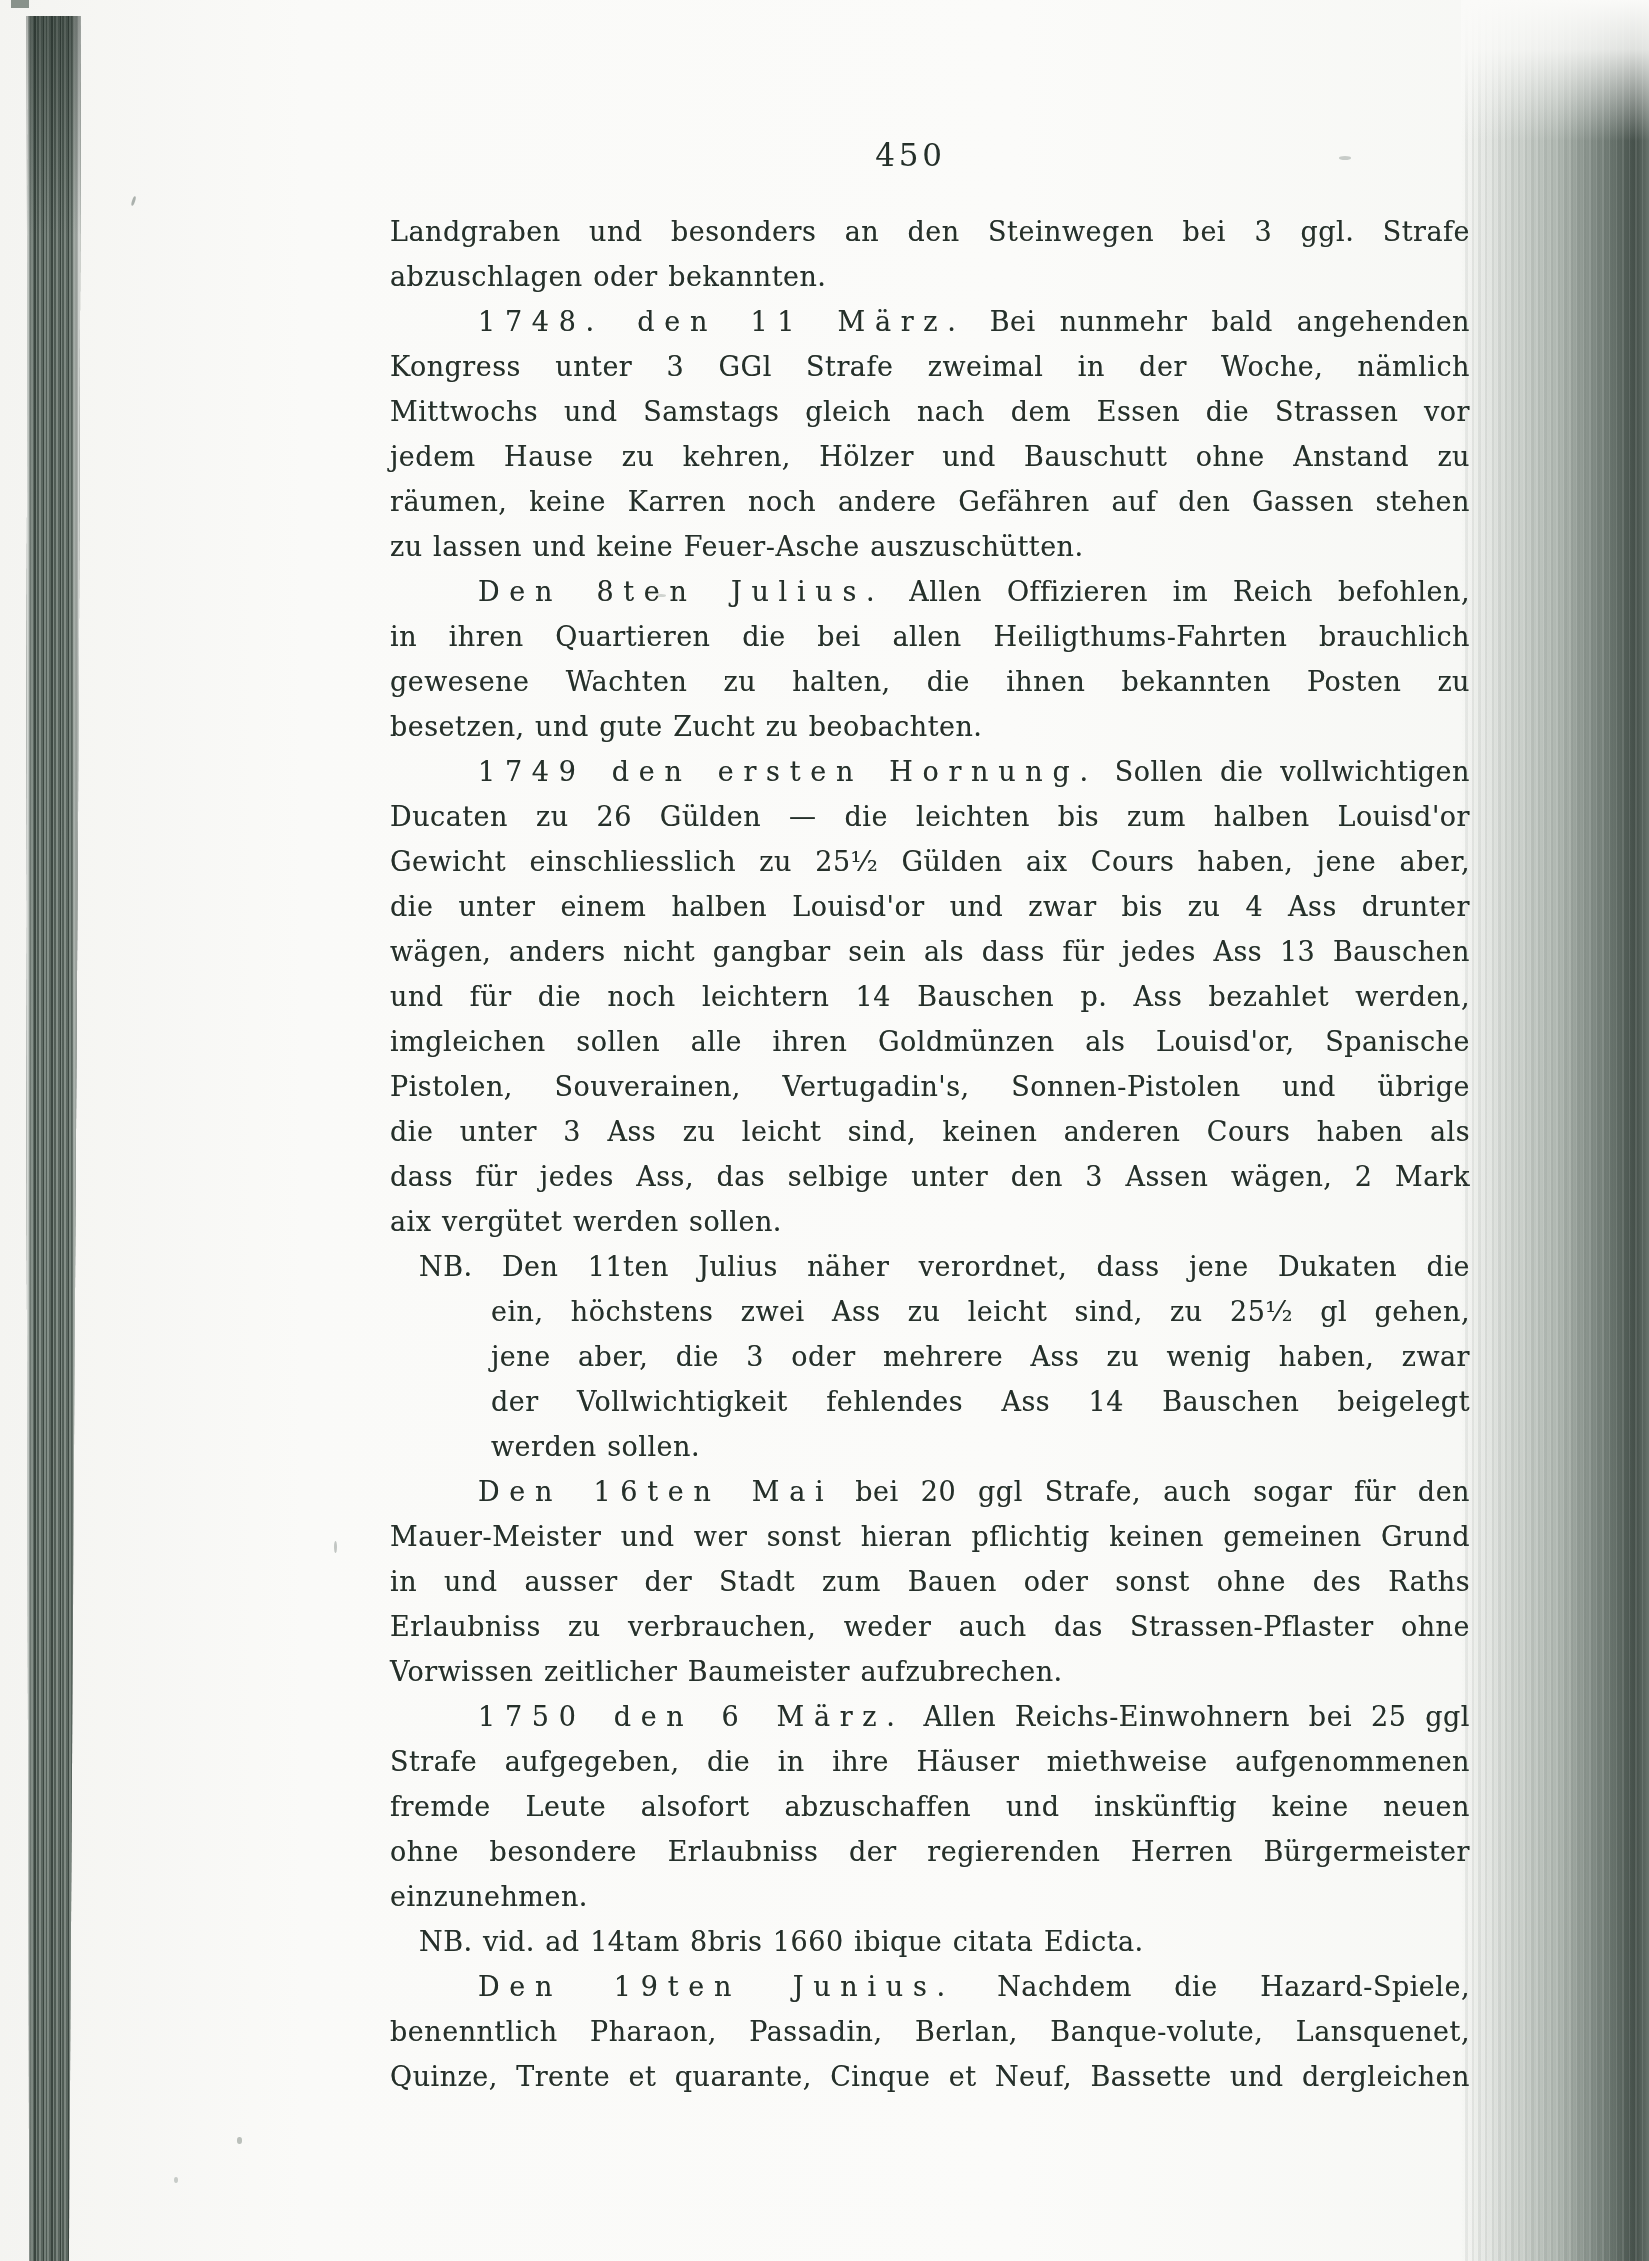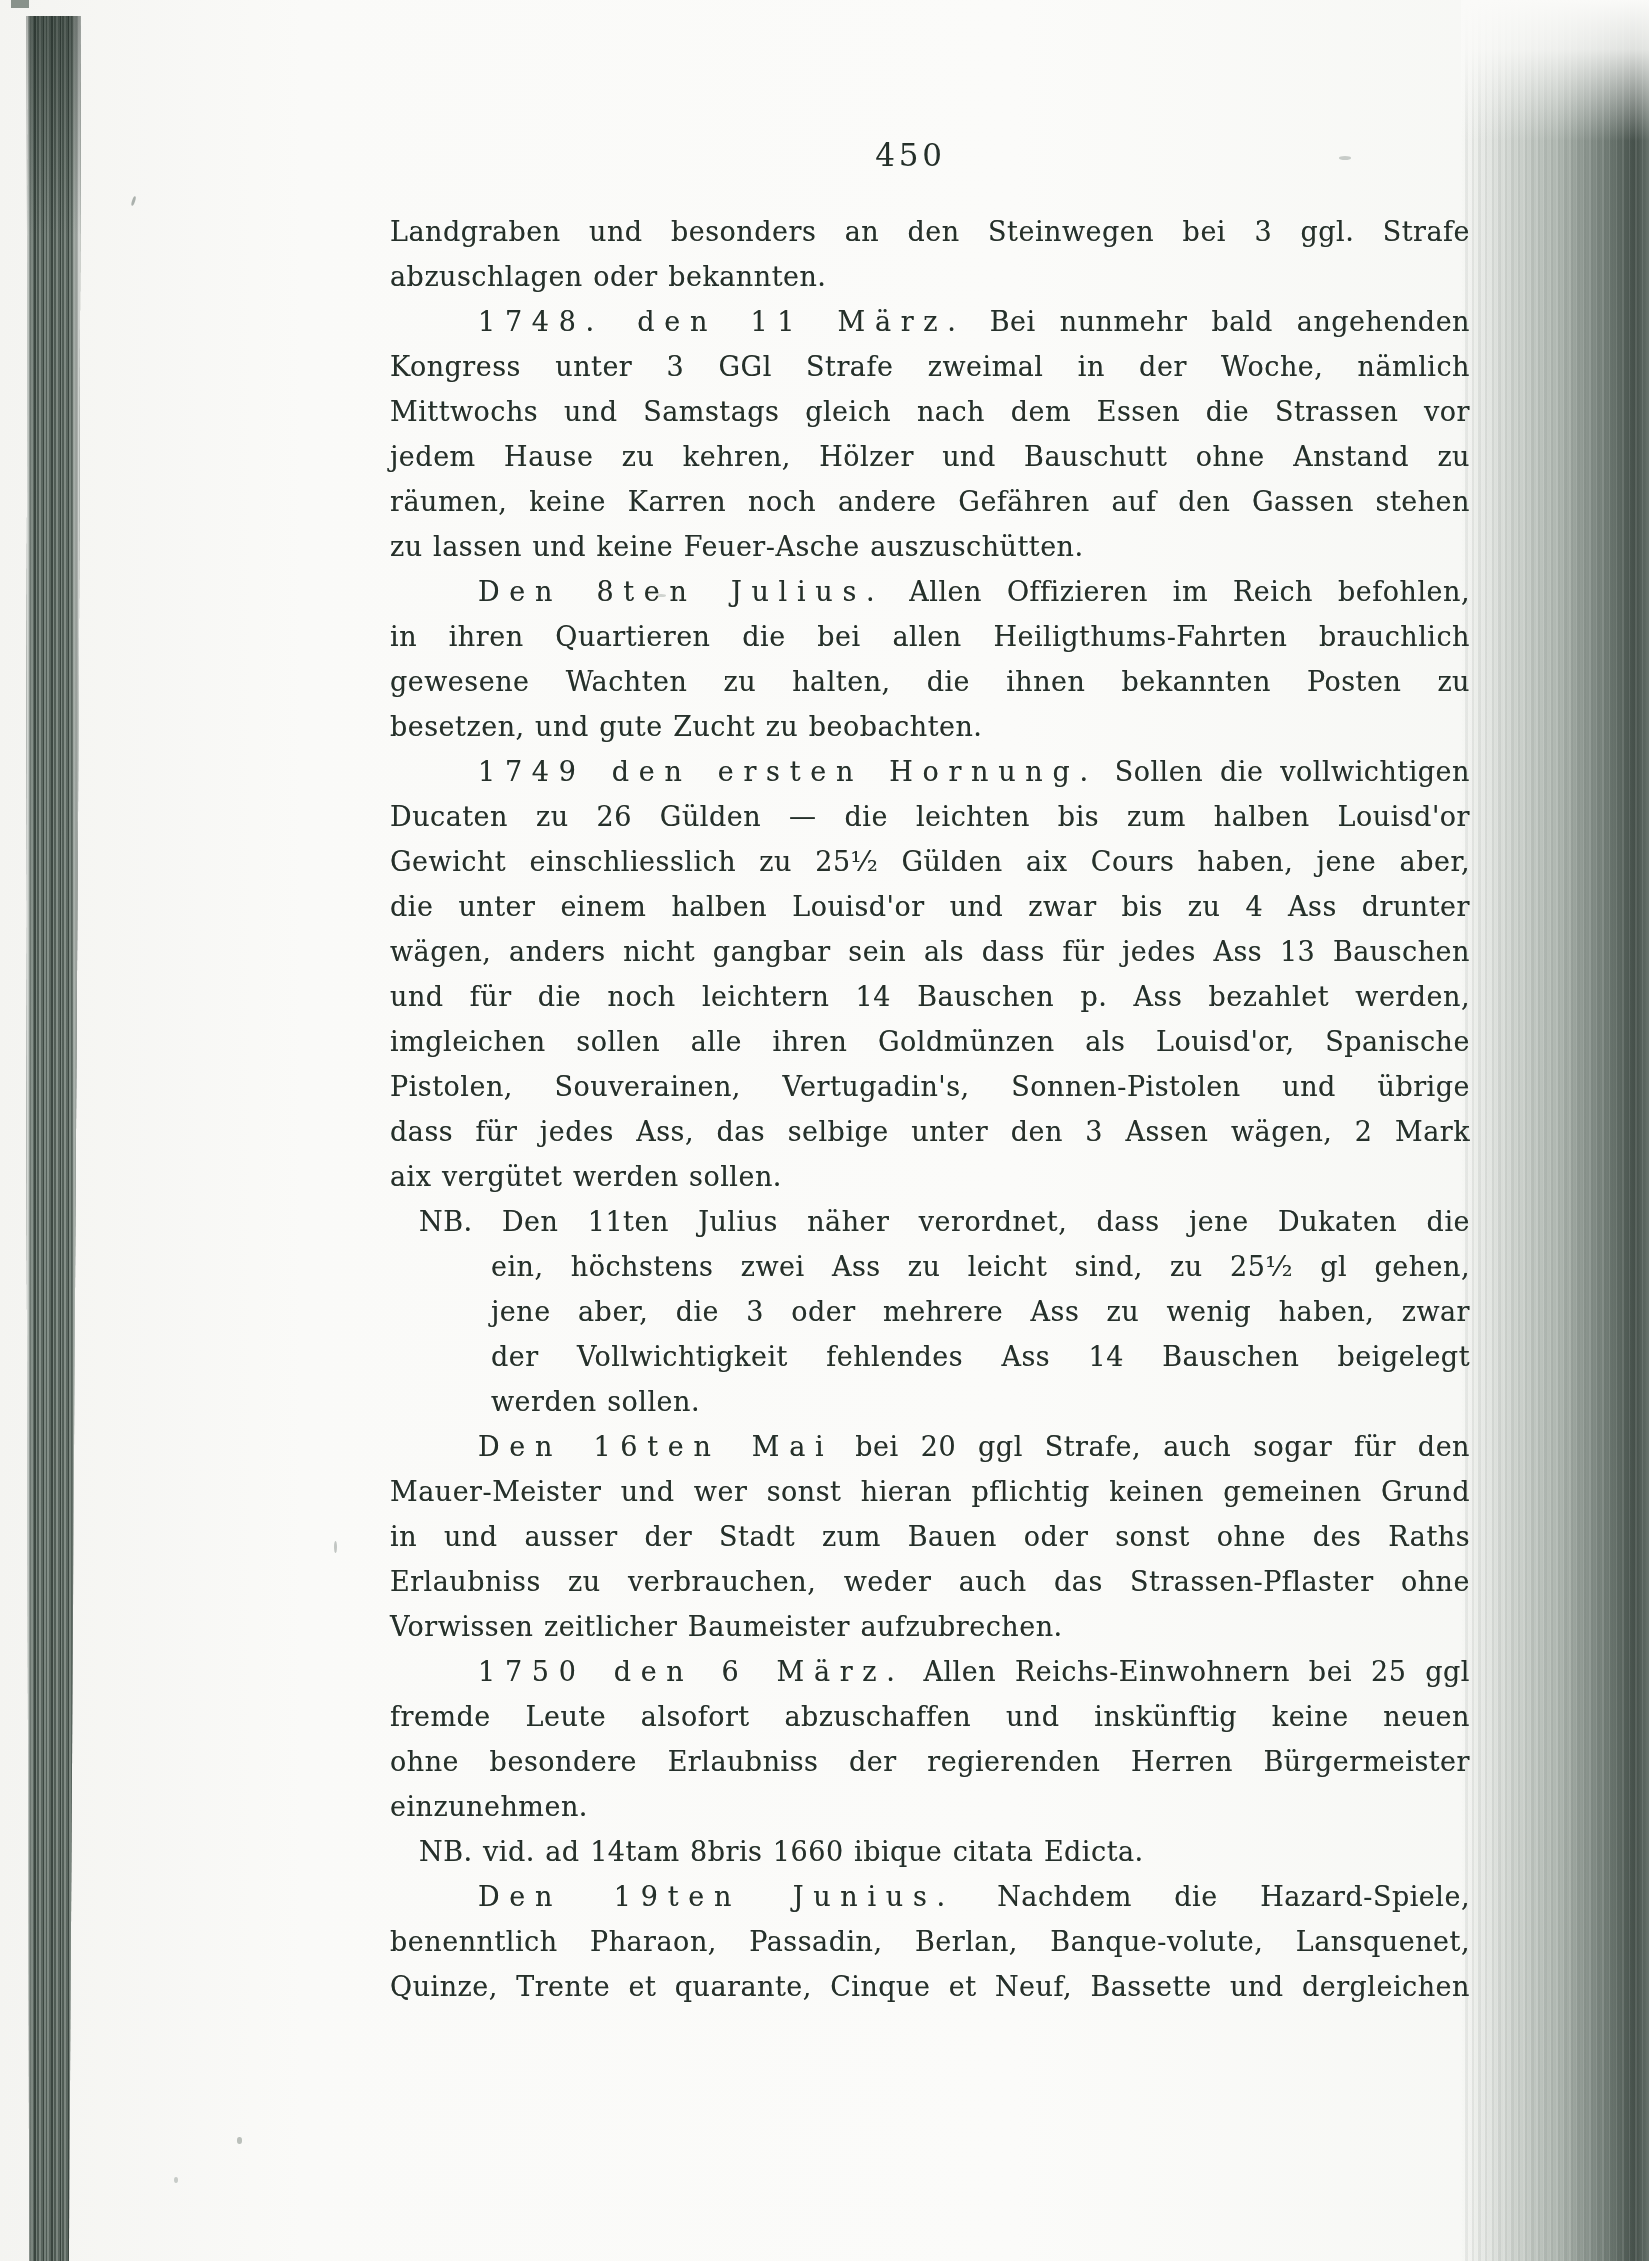--- a/index.html
+++ b/index.html
@@ -144,33 +144,35 @@
       <div class="line i-f j"><span>gewesene Wachten zu halten, die ihnen bekannten Posten zu</span></div>
       <div class="line i-f"><span>besetzen, und gute Zucht zu beobachten.</span></div>
       <div class="line i-p j"><span class="sperr">1749 den ersten Hornung.</span><span>  Sollen die vollwichtigen</span></div>
       <div class="line i-f j"><span>Ducaten zu 26 Gülden — die leichten bis zum halben Louisd'or</span></div>
       <div class="line i-f j"><span>Gewicht einschliesslich zu 25¹⁄₂ Gülden aix Cours haben, jene aber,</span></div>
       <div class="line i-f j"><span>die unter einem halben Louisd'or und zwar bis zu 4 Ass drunter</span></div>
       <div class="line i-f j"><span>wägen, anders nicht gangbar sein als dass für jedes Ass 13 Bauschen</span></div>
       <div class="line i-f j"><span>und für die noch leichtern 14 Bauschen p. Ass bezahlet werden,</span></div>
       <div class="line i-f j"><span>imgleichen sollen alle ihren Goldmünzen als Louisd'or, Spanische</span></div>
       <div class="line i-f j"><span>Pistolen, Souverainen, Vertugadin's, Sonnen-Pistolen und übrige</span></div>
+      <div class="line i-f j"><span>die unter 3 Ass zu leicht sind, keinen anderen Cours haben als</span></div>
       <div class="line i-f j"><span>dass für jedes Ass, das selbige unter den 3 Assen wägen, 2 Mark</span></div>
       <div class="line i-f"><span>aix vergütet werden sollen.</span></div>
       <div class="line i-n j"><span>NB. Den 11ten Julius näher verordnet, dass jene Dukaten die</span></div>
       <div class="line i-c j"><span>ein, höchstens zwei Ass zu leicht sind, zu 25¹⁄₂ gl gehen,</span></div>
       <div class="line i-c j"><span>jene aber, die 3 oder mehrere Ass zu wenig haben, zwar</span></div>
       <div class="line i-c j"><span>der Vollwichtigkeit fehlendes Ass 14 Bauschen beigelegt</span></div>
       <div class="line i-c"><span>werden sollen.</span></div>
       <div class="line i-p j"><span class="sperr">Den 16ten Mai</span><span> bei 20 ggl Strafe, auch sogar für den</span></div>
       <div class="line i-f j"><span>Mauer-Meister und wer sonst hieran pflichtig keinen gemeinen Grund</span></div>
       <div class="line i-f j"><span>in und ausser der Stadt zum Bauen oder sonst ohne des Raths</span></div>
       <div class="line i-f j"><span>Erlaubniss zu verbrauchen, weder auch das Strassen-Pflaster ohne</span></div>
       <div class="line i-f"><span>Vorwissen zeitlicher Baumeister aufzubrechen.</span></div>
       <div class="line i-p j"><span class="sperr">1750 den 6 März.</span><span>  Allen Reichs-Einwohnern bei 25 ggl</span></div>
+      <div class="line i-f j"><span>Strafe aufgegeben, die in ihre Häuser miethweise aufgenommenen</span></div>
       <div class="line i-f j"><span>fremde Leute alsofort abzuschaffen und inskünftig keine neuen</span></div>
       <div class="line i-f j"><span>ohne besondere Erlaubniss der regierenden Herren Bürgermeister</span></div>
       <div class="line i-f"><span>einzunehmen.</span></div>
       <div class="line i-n"><span>NB. vid. ad 14tam 8bris 1660 ibique citata Edicta.</span></div>
       <div class="line i-p j"><span class="sperr">Den 19ten Junius.</span><span>  Nachdem die Hazard-Spiele,</span></div>
       <div class="line i-f j"><span>benenntlich Pharaon, Passadin, Berlan, Banque-volute, Lansquenet,</span></div>
       <div class="line i-f j"><span>Quinze, Trente et quarante, Cinque et Neuf, Bassette und dergleichen</span></div>
     </div>
 
   <div class="speck" style="left:132px; top:196px; width:3.3px; height:10.3px; transform:rotate(18deg); opacity:.55;"></div>

